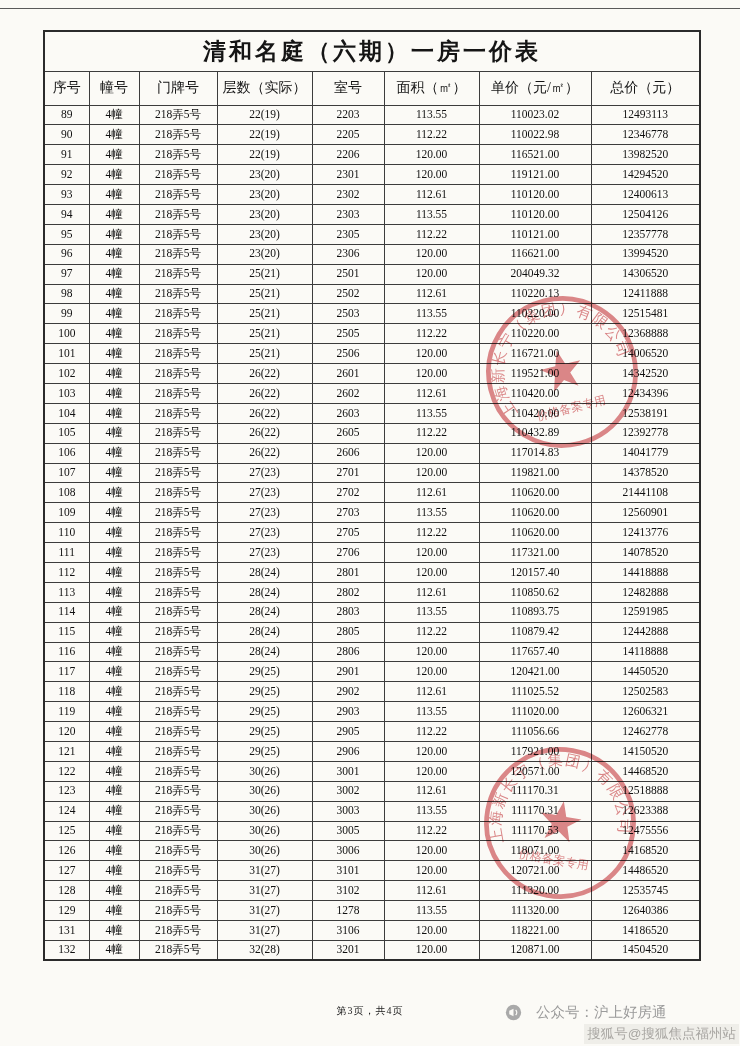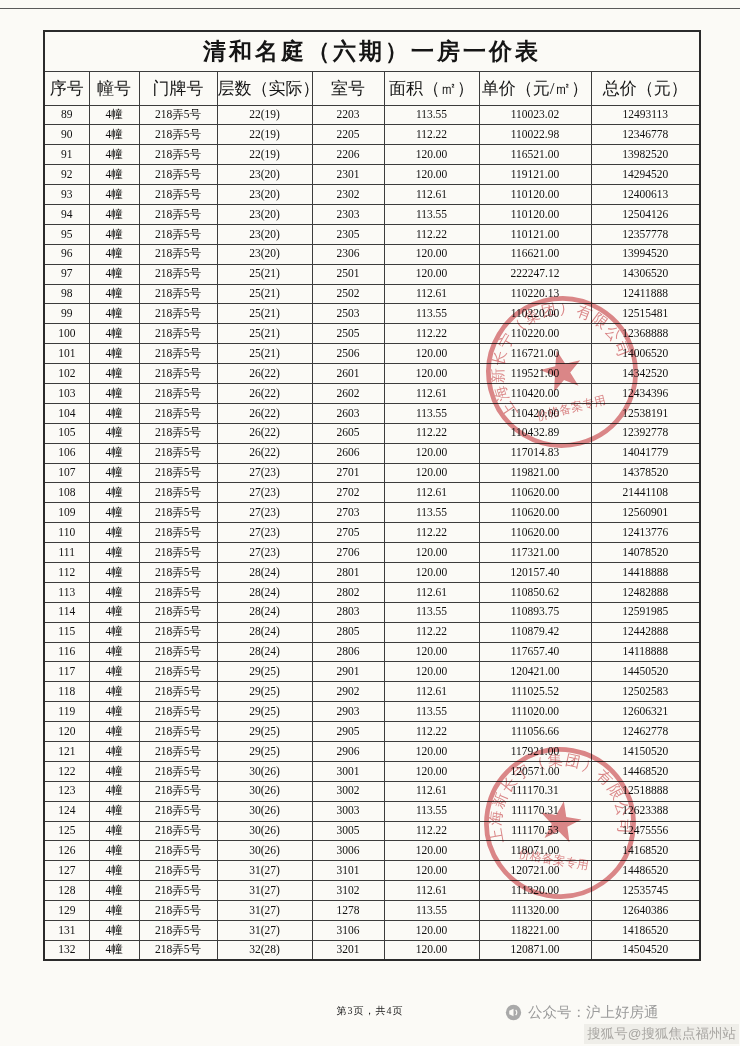--- a/index.html
+++ b/index.html
@@ -23,35 +23,35 @@
   }
   .price-table th, .price-table td {
     border:1px solid #3c3c3c;
     text-align:center; vertical-align:middle;
     overflow:hidden; white-space:nowrap;
   }
   .title-cell {
     height:40px; font-size:23px; font-weight:bold; letter-spacing:3px;
     border-bottom:2px solid #2b2b2b;
   }
-  .header-row th { height:34px; font-size:17px; font-weight:normal; }
+  .header-row th { height:34px; font-size:14px; font-weight:normal; }
   tbody td { height:19.9px; font-size:11.5px; line-height:1; color:#101010; }
   .footer-line {
     position:absolute; top:1004px; left:0; width:740px;
     text-align:center; font-size:10px; color:#222; letter-spacing:1px;
   }
   .stamp {
     position:absolute; width:158px; height:158px;
     opacity:0.55; mix-blend-mode:multiply; pointer-events:none;
   }
   .stamp-1 { left:483px; top:293px; transform:rotate(-14deg); }
   .stamp-2 { left:481px; top:744px; transform:rotate(10deg); }
   .wm-center {
     position:absolute; top:1003px; left:505px;
-    display:flex; align-items:center; gap:6px;
+    display:flex; align-items:center; gap:14px;
     color:#9b9b9b; font-size:14.5px;
     font-family:"Liberation Sans", sans-serif;
   }
   .wm-icon { width:17px; height:17px; display:inline-block; }
   .wm-corner {
     position:absolute; right:1px; bottom:2px;
     color:#a8a6a2; font-size:13.5px;
     font-family:"Liberation Sans", sans-serif;
     background:rgba(230,228,222,0.55);
     padding:1px 3px;
@@ -172,21 +172,21 @@
           <td>116621.00</td>
           <td>13994520</td>
         </tr>
         <tr>
           <td>97</td>
           <td>4幢</td>
           <td>218弄5号</td>
           <td>25(21)</td>
           <td>2501</td>
           <td>120.00</td>
-          <td>222247.12</td>
+          <td>204049.32</td>
           <td>14306520</td>
         </tr>
         <tr>
           <td>98</td>
           <td>4幢</td>
           <td>218弄5号</td>
           <td>25(21)</td>
           <td>2502</td>
           <td>112.61</td>
           <td>110220.13</td>

